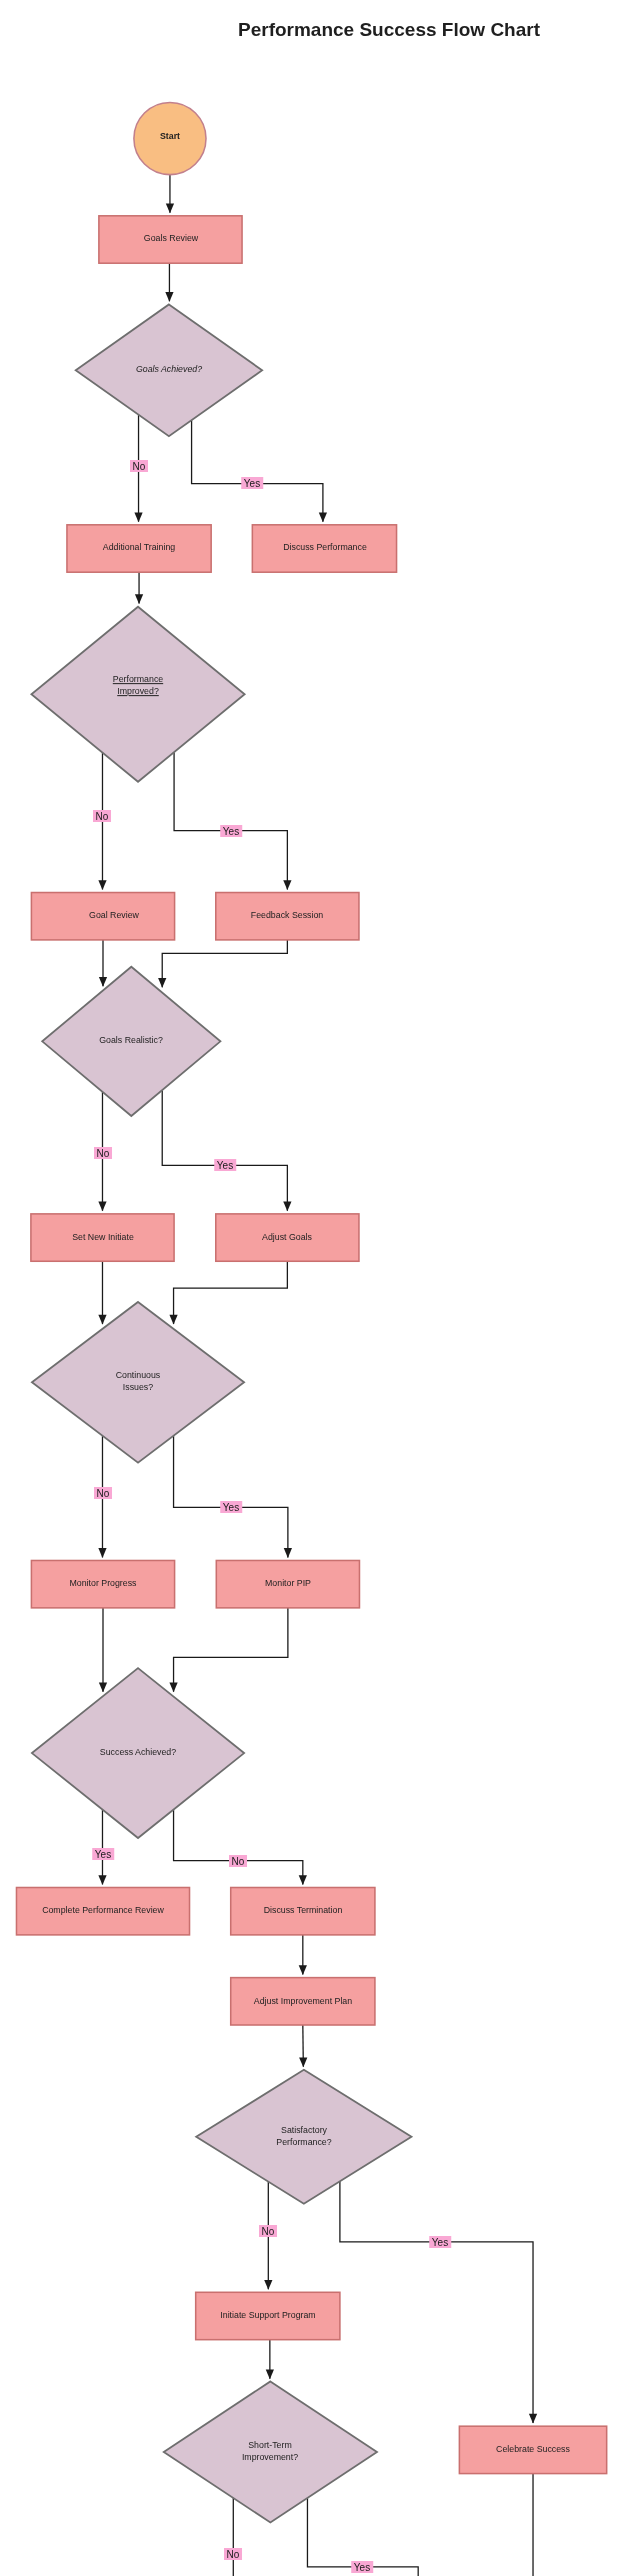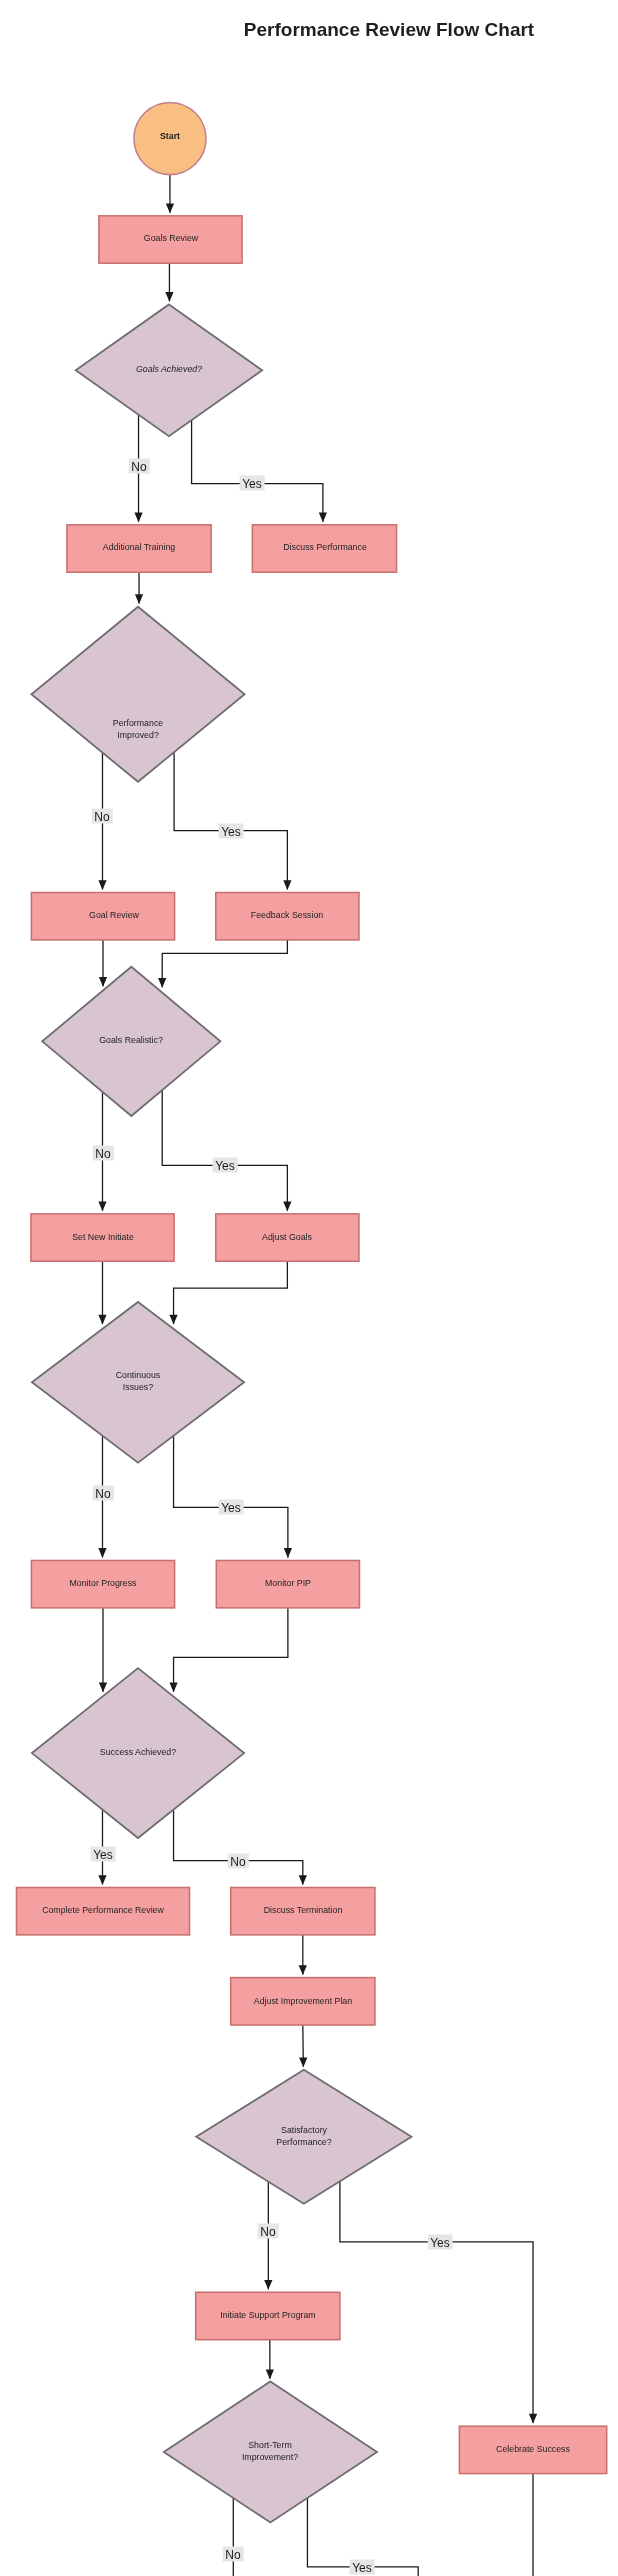--- a/index.html
+++ b/index.html
@@ -8,21 +8,21 @@
   #edge-layer{position:absolute;left:0;top:0;width:618px;height:3191px;}
   .edge{fill:none;stroke:#1a1a1a;stroke-width:2.5;}
   .proc{fill:#f5a0a0;stroke:#c9706f;stroke-width:3;}
   .decision{fill:#d9c4d2;stroke:#6e6e6e;stroke-width:3.5;}
   .terminal{fill:#f9be82;stroke:#c2808d;stroke-width:3;}
   .node-label{position:absolute;transform:translate(-50%,-50%);
               color:#222222;font-size:8.8px;line-height:1.35;text-align:center;
               white-space:nowrap;}
   .wrap{white-space:normal;}
   .edge-label{position:absolute;transform:translate(-50%,-50%);
-              background:#e5e5e5;color:#1a1a1a;font-size:12px;
+              background:#f9a8d4;color:#1a1a1a;font-size:10px;
               padding:0.5px 2.6px;text-align:left;}
   .title{position:absolute;left:389px;top:30px;transform:translate(-50%,-50%);
          color:#1f1f1f;font-size:19px;font-weight:bold;white-space:nowrap;}
 </style>
 </head>
 <body>
 
 <div id="canvas">
 
   <svg id="edge-layer" width="618" height="3191" viewBox="0 0 1200 6194" xmlns="http://www.w3.org/2000/svg">
@@ -89,28 +89,28 @@
     <rect class="proc" x="892" y="4710" width="286" height="92"></rect>
     <polygon class="decision" points="525,4623 732,4760 525,4897 318,4760"></polygon>
     <rect class="proc" x="311" y="5072" width="278" height="92"></rect>
     <rect class="proc" x="665" y="5072" width="286" height="92"></rect>
     <polygon class="decision" points="517,5327 724,5464 517,5601 310,5464"></polygon>
     <rect class="proc" x="310" y="5768" width="282" height="92"></rect>
     <rect class="proc" x="674" y="5768" width="282" height="92"></rect>
     <ellipse class="terminal" cx="815" cy="6087" rx="72" ry="70"></ellipse>
   </svg>
 
-  <div class="title">Performance Review Flow Chart</div>
+  <div class="title">Performance Success Flow Chart</div>
 
   <div class="node-label" style="left:170px;top:137px;font-weight:bold;">Start</div>
   <div class="node-label" style="left:171px;top:239px;">Goals Review</div>
   <div class="node-label" style="left:169px;top:370px;font-style:italic;">Goals Achieved?</div>
   <div class="node-label" style="left:139px;top:548px;">Additional Training</div>
   <div class="node-label" style="left:325px;top:548px;">Discuss Performance</div>
-  <div class="node-label wrap" style="left:138px;top:730px;width:82px;">Performance Improved?</div>
+  <div class="node-label wrap" style="left:138px;top:686px;width:82px;text-decoration:underline;">Performance Improved?</div>
   <div class="node-label" style="left:114px;top:916px;">Goal Review</div>
   <div class="node-label" style="left:287px;top:916px;">Feedback Session</div>
   <div class="node-label" style="left:131px;top:1041px;">Goals Realistic?</div>
   <div class="node-label" style="left:103px;top:1238px;">Set New Initiate</div>
   <div class="node-label" style="left:287px;top:1238px;">Adjust Goals</div>
   <div class="node-label wrap" style="left:138px;top:1382px;width:67px;">Continuous Issues?</div>
   <div class="node-label" style="left:103px;top:1584px;">Monitor Progress</div>
   <div class="node-label" style="left:288px;top:1584px;">Monitor PIP</div>
   <div class="node-label" style="left:138px;top:1753px;">Success Achieved?</div>
   <div class="node-label" style="left:103px;top:1911px;">Complete Performance Review</div>

